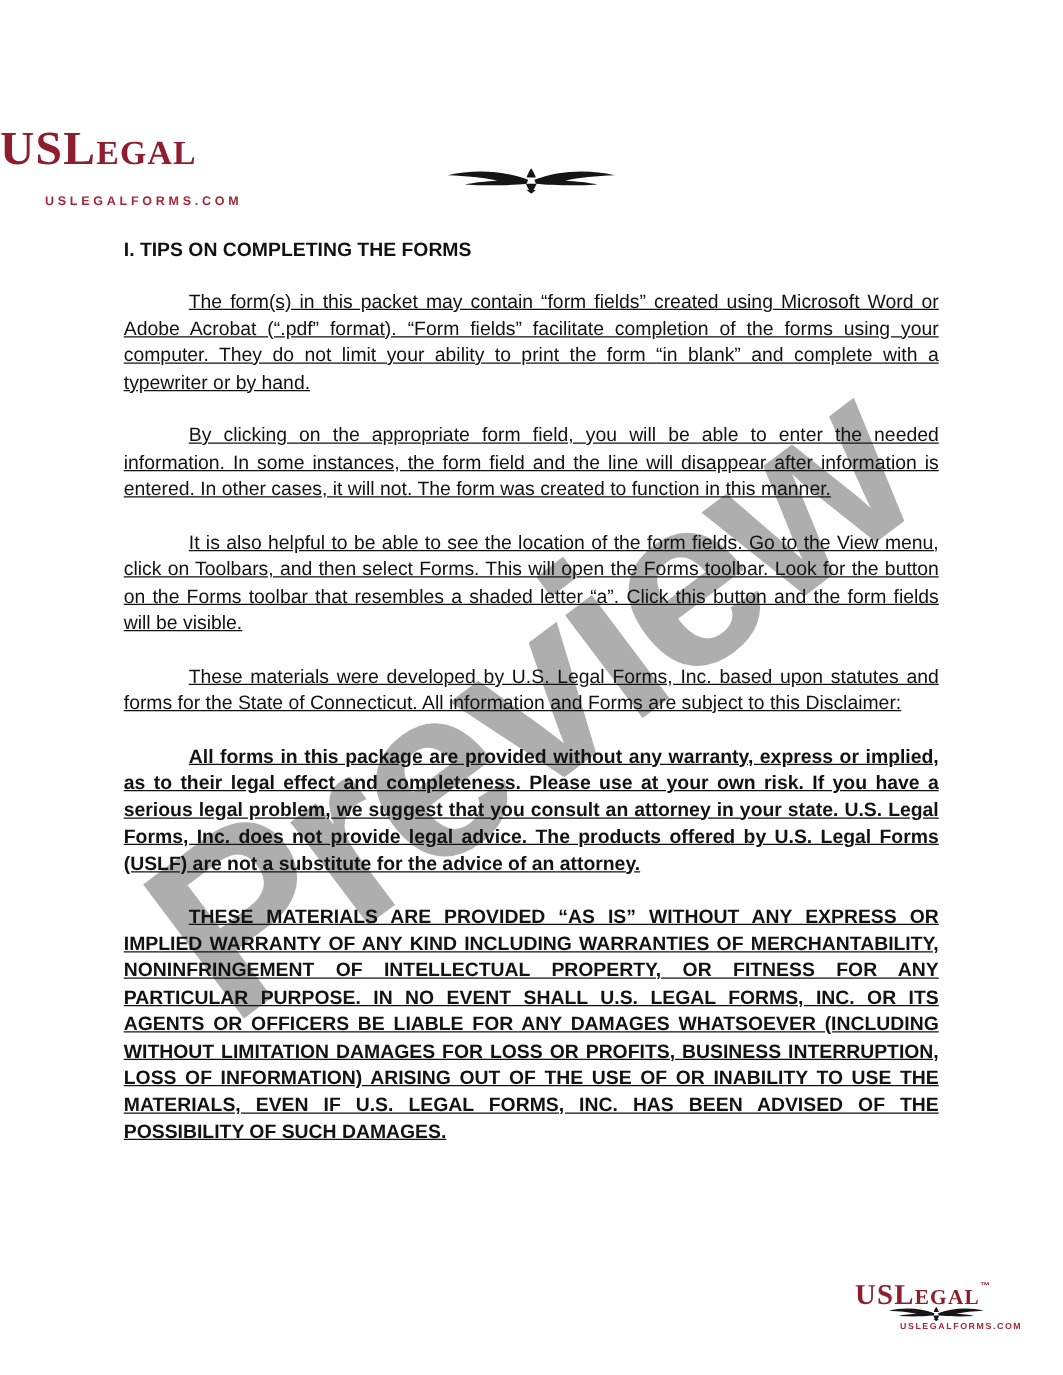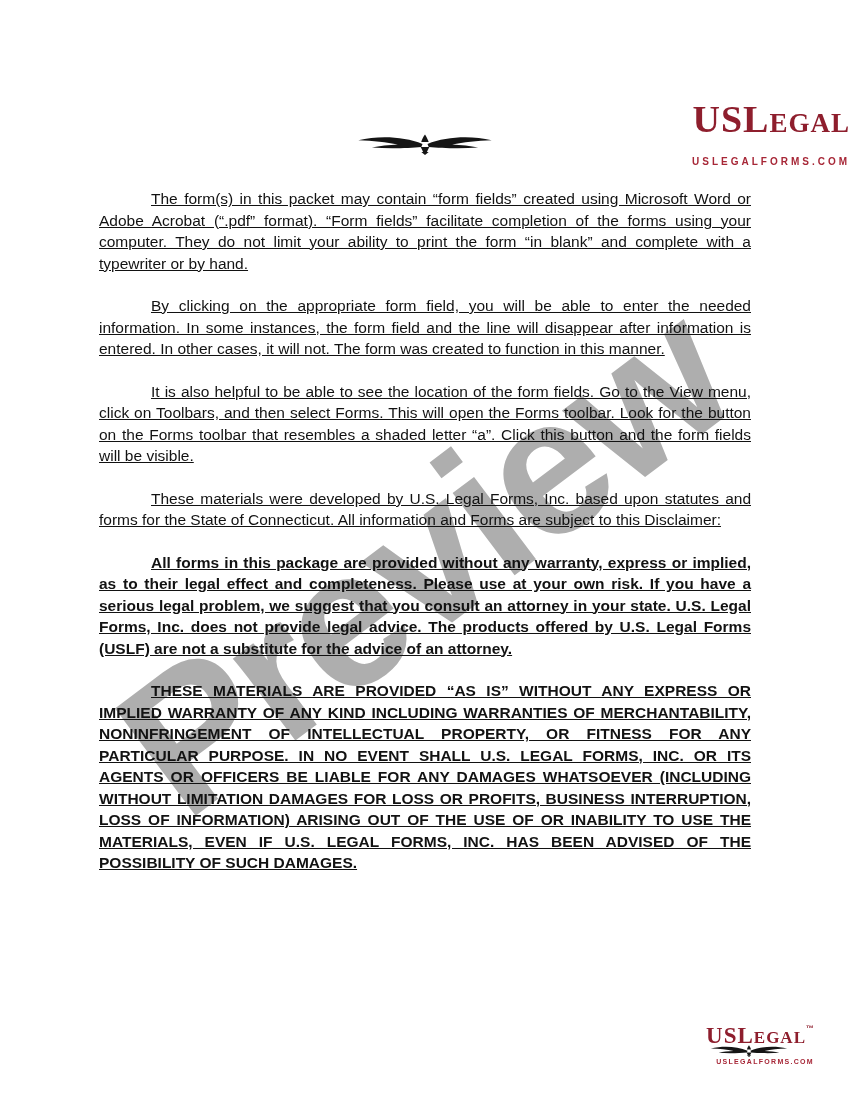--- a/index.html
+++ b/index.html
@@ -32,38 +32,39 @@
     font-weight: bold;
     font-size: 195px;
     letter-spacing: -6px;
     color: var(--wm);
     white-space: nowrap;
     z-index: 0;
     user-select: none;
   }
 
   
-  .logo { text-align: right; line-height: 1; }
+  .logo { text-align: left; line-height: 1; }
   .logo-name {
     font-family: "Liberation Serif", serif;
     font-weight: bold;
     color: var(--brand);
     letter-spacing: 1px;
     white-space: nowrap;
   }
   .logo-name .big   { font-size: 38px; }
   .logo-name .small { font-size: 27px; }
   .logo .eagle { display: block; margin: -4px auto 0 auto; color: var(--eagle); }
   .logo-site {
     font-weight: bold;
     color: var(--site);
     font-size: 10px;
     letter-spacing: 3px;
     margin-top: 2px;
     white-space: nowrap;
+    padding-left: 36px;
   }
   .logo-top { padding-top: 100px; position: relative; z-index: 1; }
 
   .logo-bottom {
     position: absolute;
     top: 1024px;
     right: 36px;
     z-index: 1;
     width: 130px;
   }
@@ -114,20 +115,21 @@
       <path d="M114 16 C 144 4 184 2 218 10 C 194 11 172 13 154 17 C 168 18 184 19 196 22 C 168 24 136 23 116 21 Z"></path>
       <path d="M110 1 C 107 5 105 9 104 13 L 116 13 C 114 8 112 4 110 1 Z"></path>
       <path d="M103 21 L 117 21 L 113 29 L 107 29 Z"></path>
       <path d="M104 29 L 116 29 L 110 34 Z"></path>
     </g>
   </svg>
   <div class="logo-site">USLEGALFORMS.COM</div>
 </div>
 
 <div class="doc">
+  <div class="sec-heading">I. TIPS ON COMPLETING THE FORMS</div>
   <p class="para">The form(s) in this packet may contain “form fields” created using Microsoft Word or Adobe Acrobat (“.pdf” format). “Form fields” facilitate completion of the forms using your computer.  They do not limit your ability to print the form “in blank” and complete with a typewriter or by hand.</p>
   <p class="para">By clicking on the appropriate form field, you will be able to enter the needed information. In some instances, the form field and the line will disappear after information is entered. In other cases, it will not. The form was created to function in this manner.</p>
   <p class="para">It is also helpful to be able to see the location of the form fields. Go to the View menu, click on Toolbars, and then select Forms. This will open the Forms toolbar. Look for the button on the Forms toolbar that resembles a shaded letter “a”. Click this button and the form fields will be visible.</p>
 
   <p class="para">These materials were developed by U.S. Legal Forms, Inc. based upon statutes and forms for the State of Connecticut. All information and Forms are subject to this Disclaimer:</p>
   <p class="para bold">All forms in this package are provided without any warranty, express or implied, as to their legal effect and completeness. Please use at your own risk. If you have a serious legal problem, we suggest that you consult an attorney in your state.  U.S. Legal Forms, Inc. does not provide legal advice. The products offered by U.S. Legal Forms (USLF) are not a substitute for the advice of an attorney.</p>
   <p class="para bold">THESE MATERIALS ARE PROVIDED “AS IS” WITHOUT ANY EXPRESS OR IMPLIED WARRANTY OF ANY KIND INCLUDING WARRANTIES OF MERCHANTABILITY, NONINFRINGEMENT OF INTELLECTUAL PROPERTY, OR FITNESS FOR ANY PARTICULAR PURPOSE. IN NO EVENT SHALL U.S. LEGAL FORMS, INC. OR ITS AGENTS OR OFFICERS BE LIABLE FOR ANY DAMAGES WHATSOEVER (INCLUDING WITHOUT LIMITATION DAMAGES FOR LOSS OR PROFITS, BUSINESS INTERRUPTION, LOSS OF INFORMATION) ARISING OUT OF THE USE OF OR INABILITY TO USE THE MATERIALS, EVEN IF U.S. LEGAL FORMS, INC. HAS BEEN ADVISED OF THE POSSIBILITY OF SUCH DAMAGES.</p>
 </div>
 
 <div class="logo logo-bottom">

